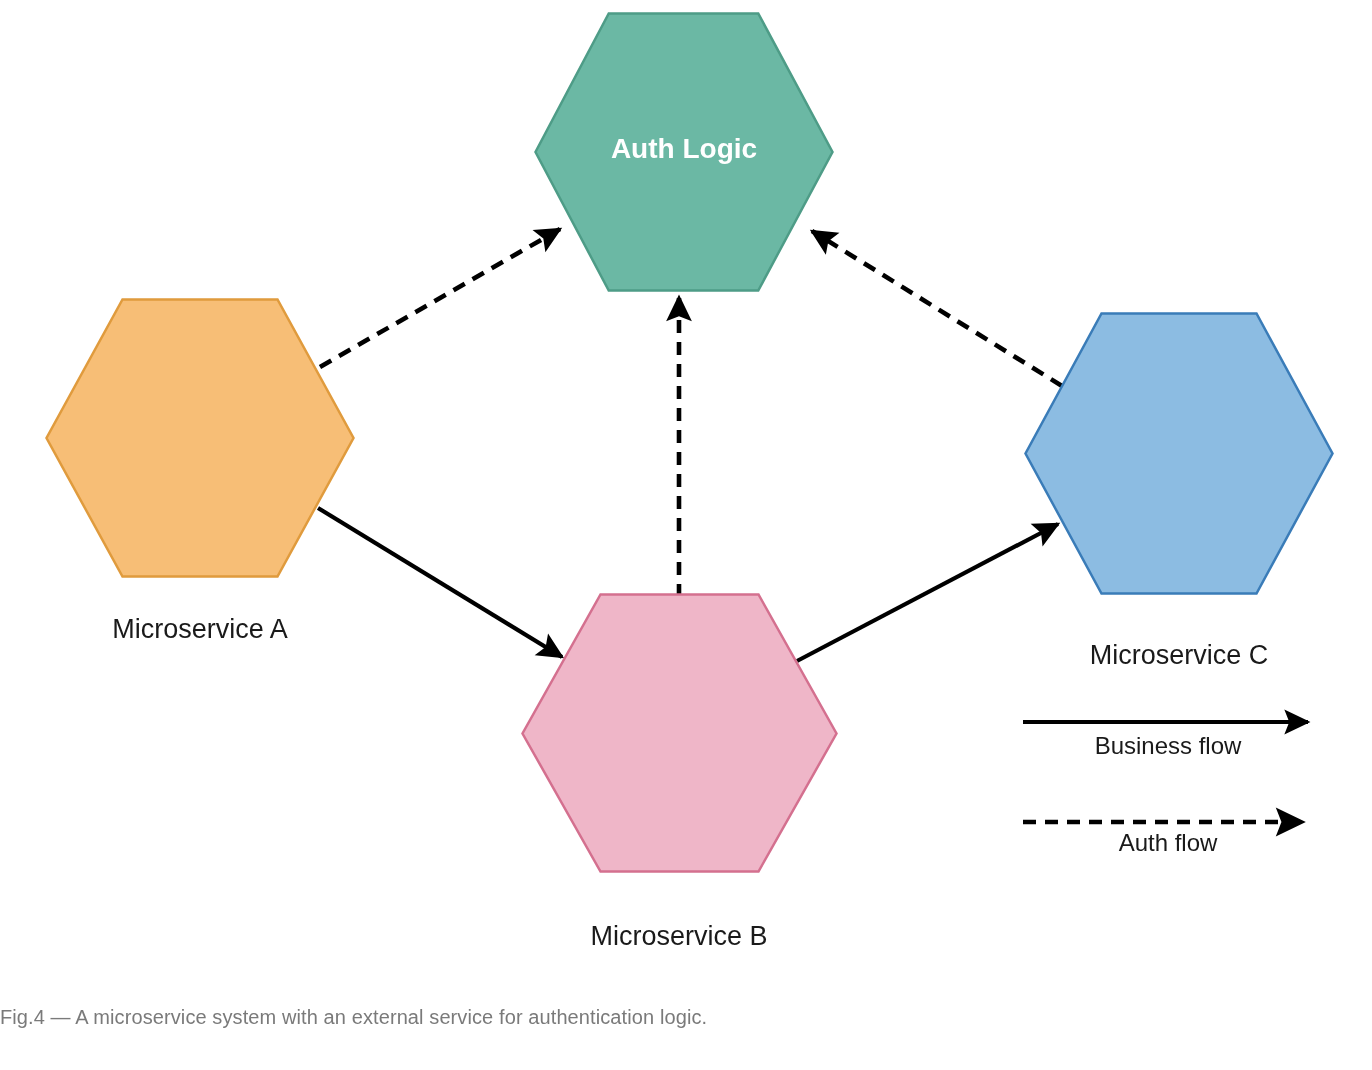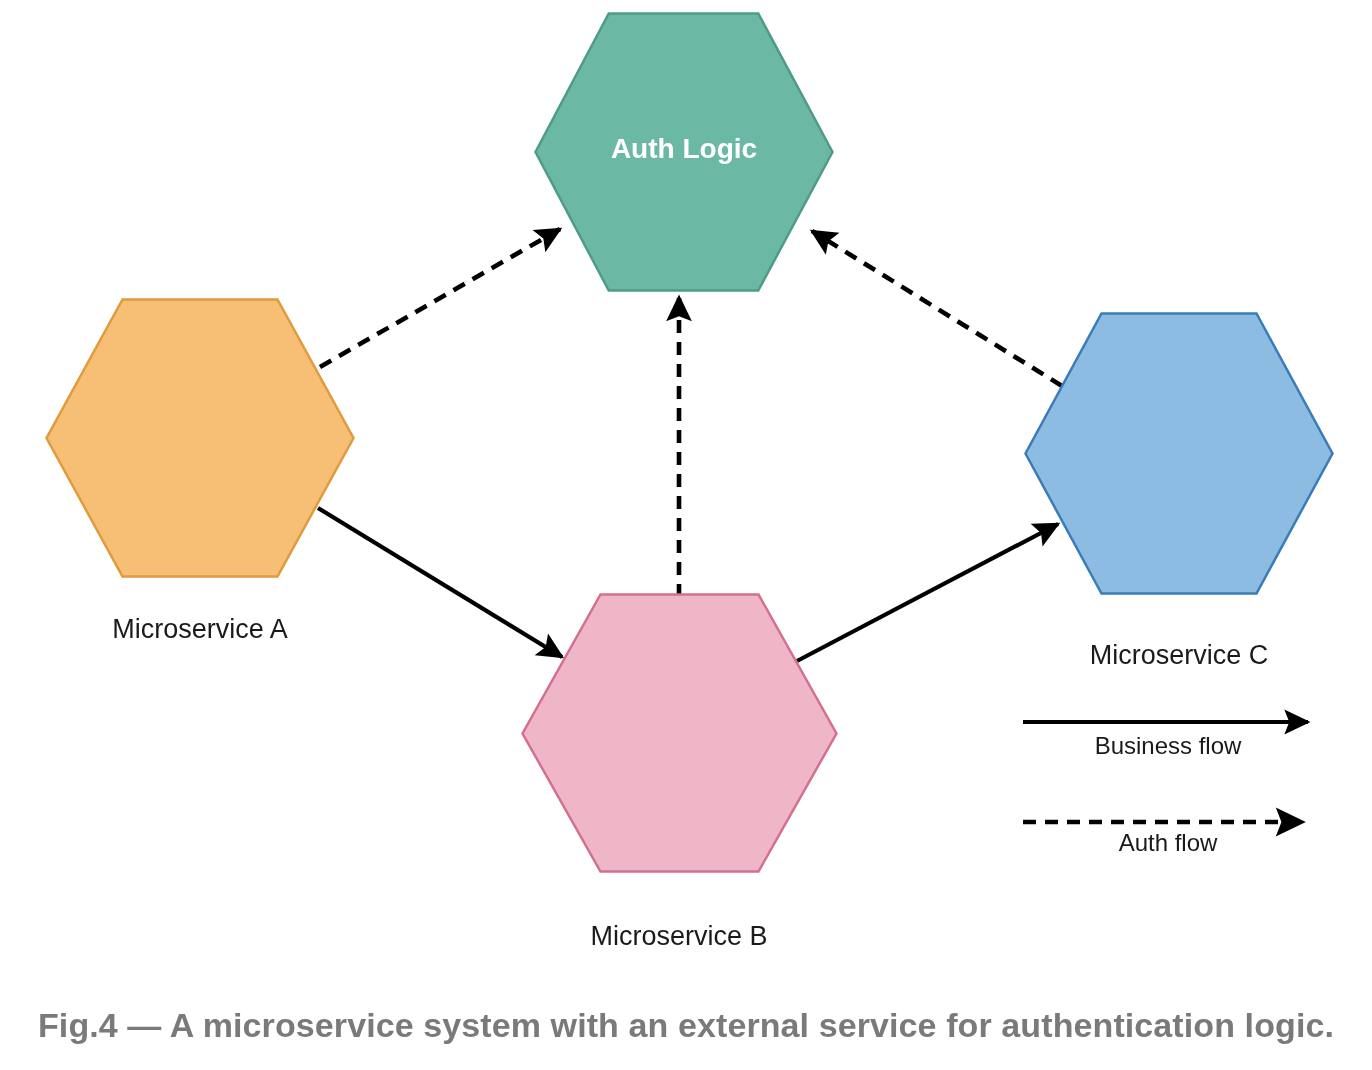--- a/index.html
+++ b/index.html
@@ -47,28 +47,27 @@
     font-family: "Liberation Sans", sans-serif;
     font-size: 24px;
     fill: #1a1a1a;
     text-anchor: middle;
   }
   .caption-text {
     position: absolute;
     left: 0;
     top: 1006px;
     width: 1372px;
-    text-align: center;
+    text-align: left;
     font-family: "Liberation Sans Narrow", "Liberation Sans", sans-serif;
-    font-size: 34px;
+    font-size: 20px;
     font-stretch: condensed;
     color: #7a7a7a;
     letter-spacing: 0.1px;
     white-space: nowrap;
-    font-weight: bold;
   }
   .hex-shape { stroke-width: 2.5; stroke-linejoin: miter; }
   .flow-solid { stroke: #000000; stroke-width: 4.2; fill: none; }
   .flow-dashed { stroke: #000000; stroke-width: 4.6; fill: none; stroke-dasharray: 13 9; }
   .legend-solid { stroke: #000000; stroke-width: 4.0; fill: none; }
   .legend-dashed { stroke: #000000; stroke-width: 4.6; fill: none; stroke-dasharray: 13 9; }
 </style>
 </head>
 <body>
 

